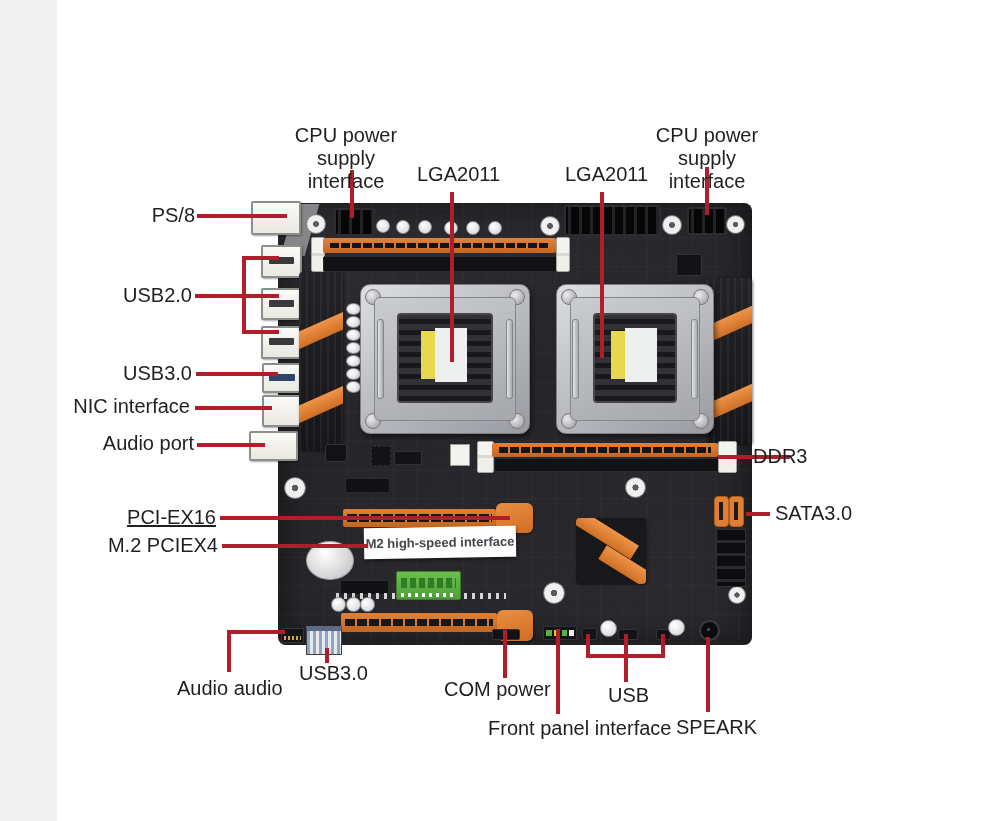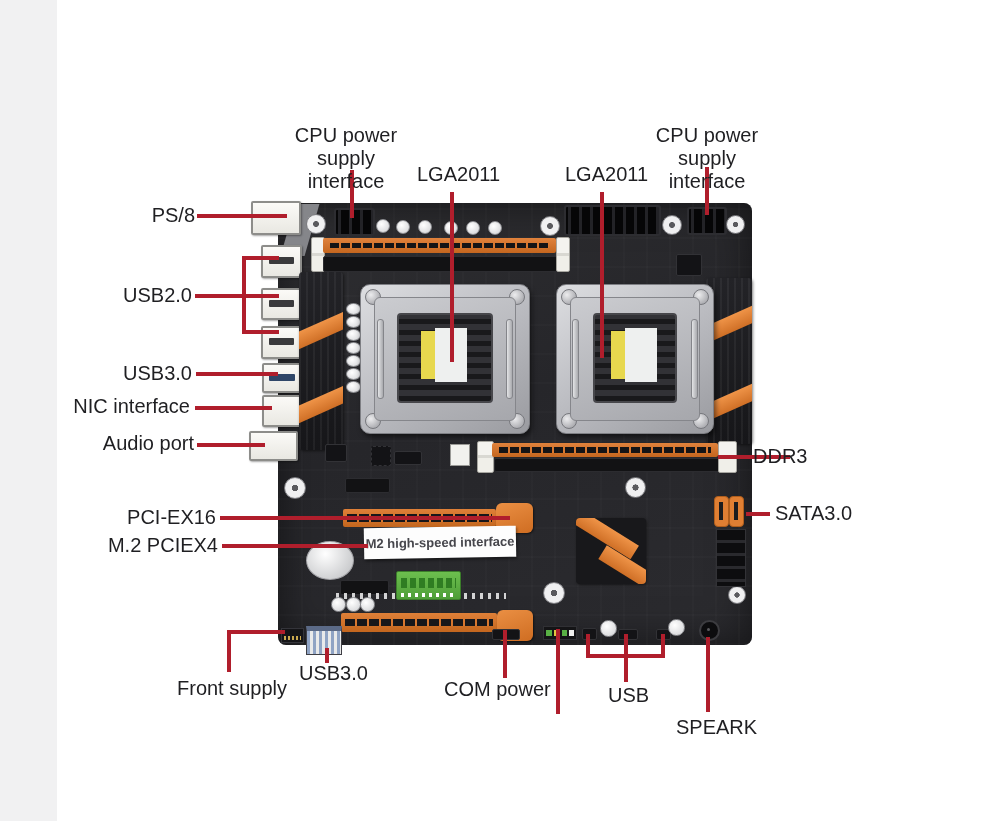--- a/index.html
+++ b/index.html
@@ -270,24 +270,25 @@
   <div class="lbl c" style="left:280px;top:124px;width:132px;">CPU power supply interface</div>
   <div class="lbl c" style="left:417px;top:163px;width:72px;">LGA2011</div>
   <div class="lbl c" style="left:565px;top:163px;width:72px;">LGA2011</div>
   <div class="lbl c" style="left:641px;top:124px;width:132px;">CPU power supply interface</div>
 
   <div class="lbl r" style="right:805px;top:204px;">PS/8</div>
   <div class="lbl r" style="right:808px;top:284px;">USB2.0</div>
   <div class="lbl r" style="right:808px;top:362px;">USB3.0</div>
   <div class="lbl r" style="right:810px;top:395px;">NIC interface</div>
   <div class="lbl r" style="right:806px;top:432px;">Audio port</div>
-  <div class="lbl r" style="right:784px;top:506px;">PCI-EX16</div>
+  <div class="lbl r" style="right:784px;top:506px;text-decoration:underline;">PCI-EX16</div>
   <div class="lbl r" style="right:782px;top:534px;">M.2 PCIEX4</div>
 
   <div class="lbl" style="left:753px;top:445px;">DDR3</div>
   <div class="lbl" style="left:775px;top:502px;">SATA3.0</div>
 
-  <div class="lbl" style="left:177px;top:677px;">Front supply</div>
+  <div class="lbl" style="left:177px;top:677px;">Audio audio</div>
   <div class="lbl" style="left:299px;top:662px;">USB3.0</div>
   <div class="lbl" style="left:444px;top:678px;">COM power</div>
   <div class="lbl" style="left:608px;top:684px;">USB</div>
+  <div class="lbl" style="left:488px;top:717px;">Front panel interface</div>
   <div class="lbl" style="left:676px;top:716px;">SPEARK</div>
 </div>
 
 </body></html>

